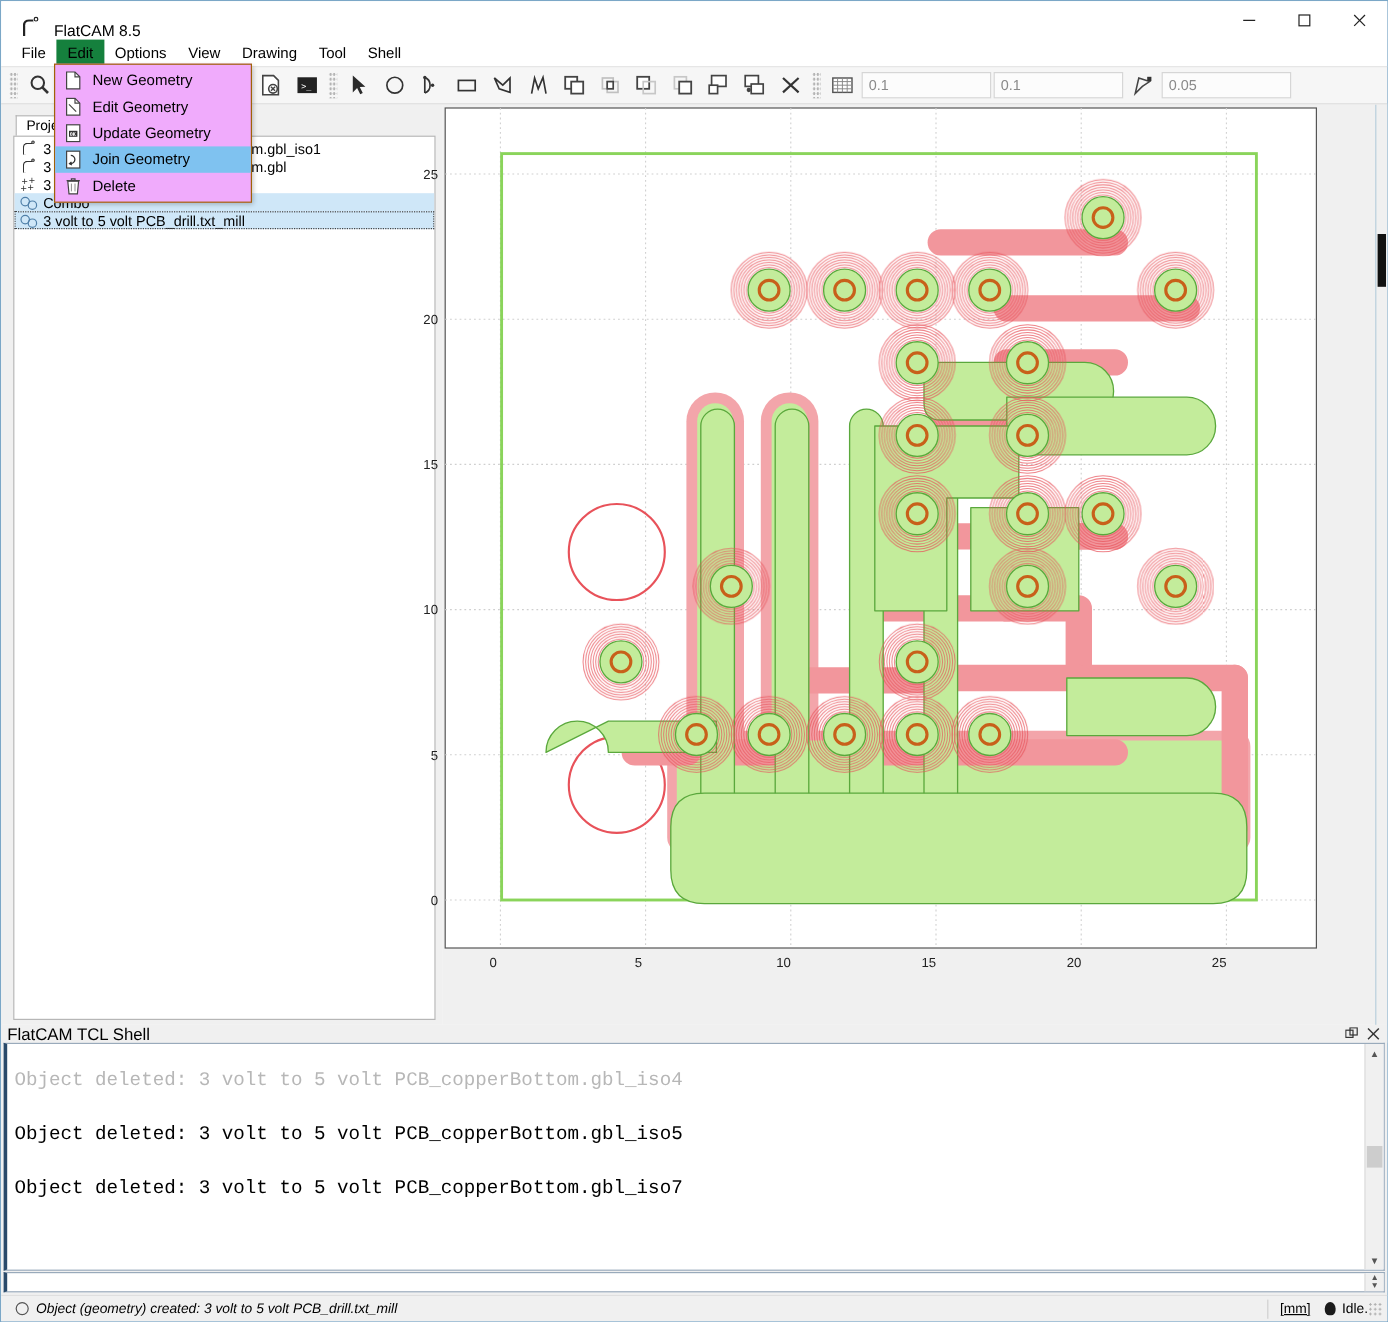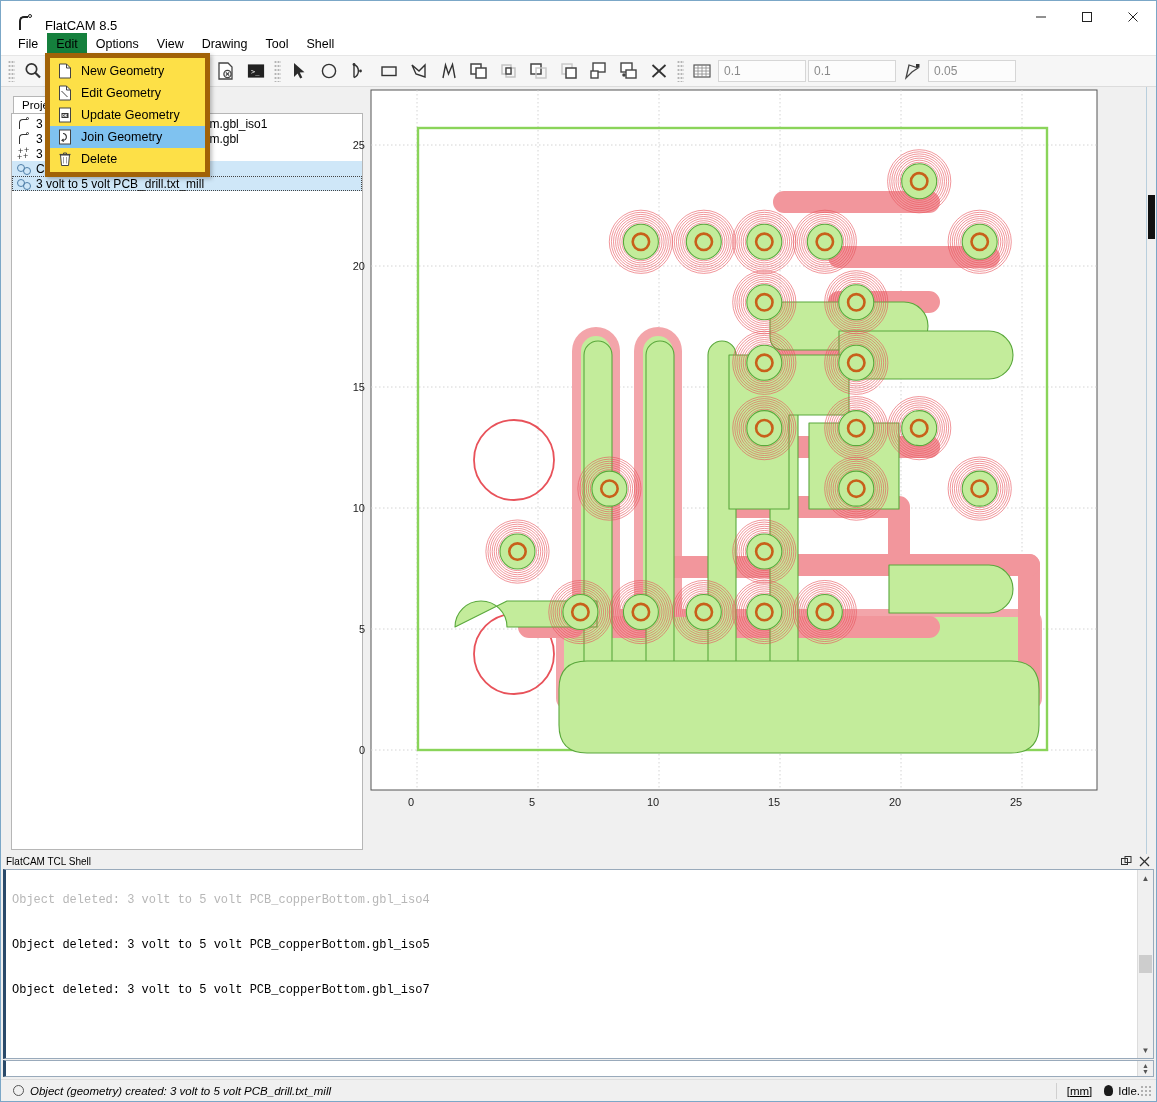--- a/index.html
+++ b/index.html
@@ -81,21 +81,21 @@
     background-size:3px 4px;
     flex:0 0 auto;
   }
   .tbtn {
     width:30px; height:28px;
     display:flex; align-items:center; justify-content:center;
     cursor:default; flex:0 0 auto;
   }
   .tbtn svg { display:block; }
   .tnum {
-    width:88px; height:22px;
+    width:108px; height:22px;
     border:1px solid #d6d6d6; background:#fcfcfc;
     font-size:12px; color:#8a8a8a;
     padding:0 5px; margin:0 1px;
     font-family:"Liberation Sans", sans-serif;
     line-height:20px;
   }
 
   
   .content { flex:1 1 auto; display:flex; min-height:0; position:relative; }
   .leftpane {
@@ -146,22 +146,22 @@
     position:absolute; border:1.5px solid #4f7fa8; border-radius:50%;
   }
   .ic-geo .c1 { left:1px; top:2px; width:8px; height:8px; }
   .ic-geo .c2 { left:7px; top:5px; width:8px; height:8px; }
 
   
   .dropdown {
     position:absolute;
     left:44px; top:52px;
     width:165px;
-    background:#fde047;
-    border:5px solid #a16207;
+    background:#f0abfc;
+    border:1px solid #a16207;
     box-shadow:2px 2px 4px rgba(0,0,0,0.25);
     z-index:50;
     padding:2px 0;
   }
   .drow {
     height:22px; display:flex; align-items:center;
     font-size:12.5px; padding-left:4px; cursor:default;
   }
   .drow.hl { background:#7fc2f0; }
   .dicon { width:22px; height:18px; flex:0 0 22px; display:flex; align-items:center; justify-content:center; }
@@ -183,38 +183,38 @@
     background:#111;
   }
 
   
   .shellwrap {
     flex:0 0 auto; background:#f0f0f0;
     display:flex; flex-direction:column;
   }
   .shellbar {
     height:15px; display:flex; align-items:center;
-    font-size:10px; padding-left:5px;
+    font-size:14px; padding-left:5px;
     background:#f0f0f0; color:#000;gap:34px;
   }
   .shellbar .btns { margin-left:auto; display:flex; gap:6px; padding-right:6px; }
   .shellbar .sb { width:12px; height:12px; display:flex; align-items:center; justify-content:center; cursor:default; }
   .shellbody {
     height:190px; position:relative;
     background:#ffffff;
     border:1px solid #9ab;
     border-left:3px solid #2a4a6a;
     margin:0 2px;
     overflow:hidden;
     display:flex;
   }
   .shelltext {
     flex:1 1 auto;
     font-family:"Liberation Mono", monospace;
-    font-size:12px; line-height:15px;
+    font-size:16px; line-height:15px;
     color:#000; padding:0 0 0 6px;
     white-space:pre; overflow:hidden;
     position:relative; top:-7px;
   }
   .shellline { height:15px; }
   .shellline.clip { color:#b7b7b7; }
   .sscroll {
     width:16px; flex:0 0 16px; background:#f0f0f0;
     border-left:1px solid #dcdcdc;
     display:flex; flex-direction:column; align-items:center;

